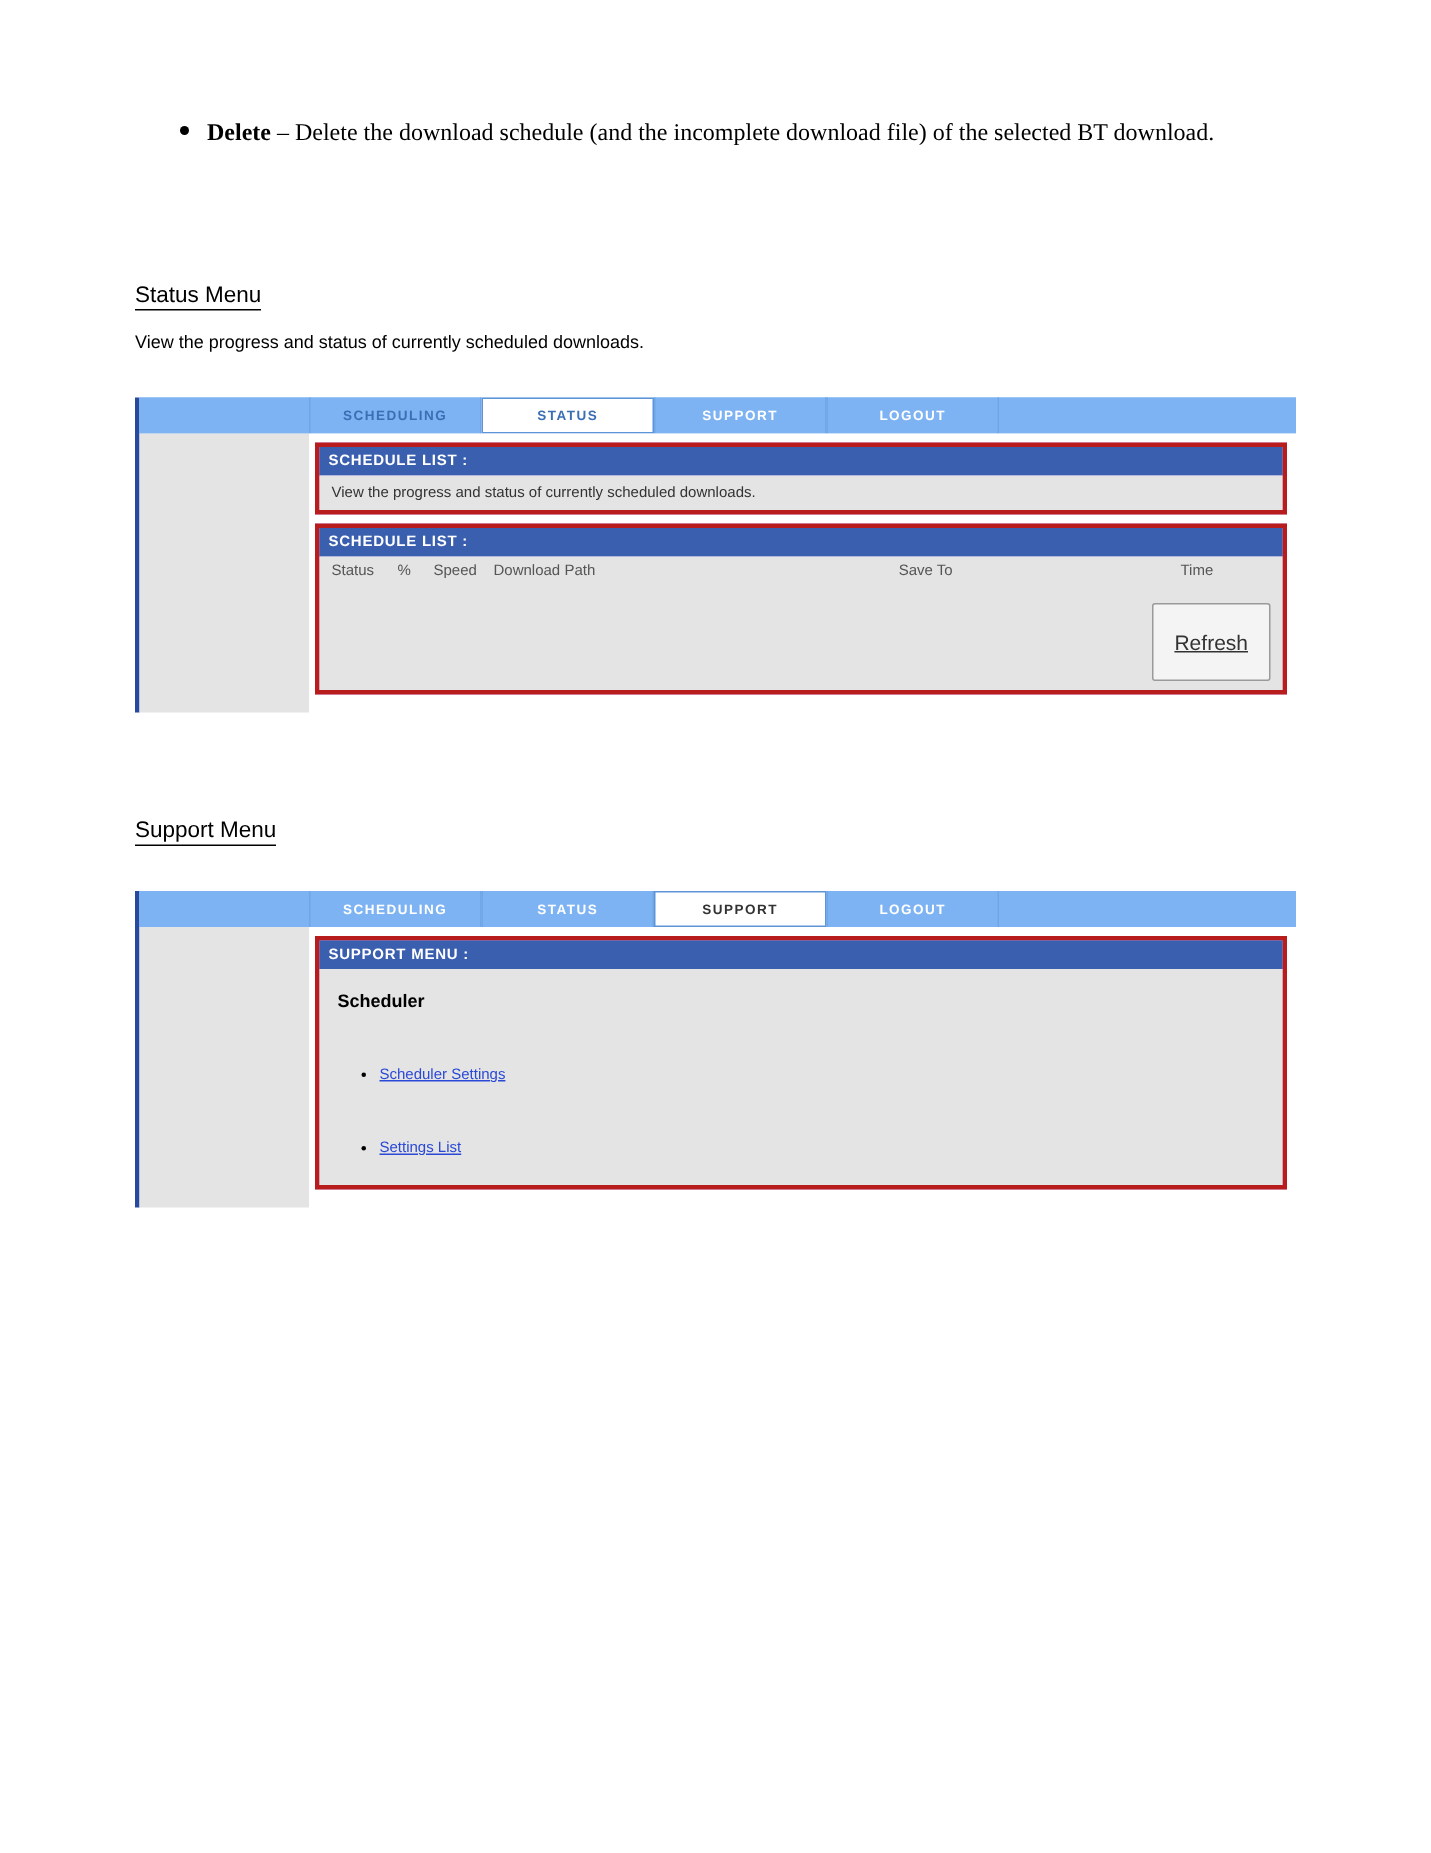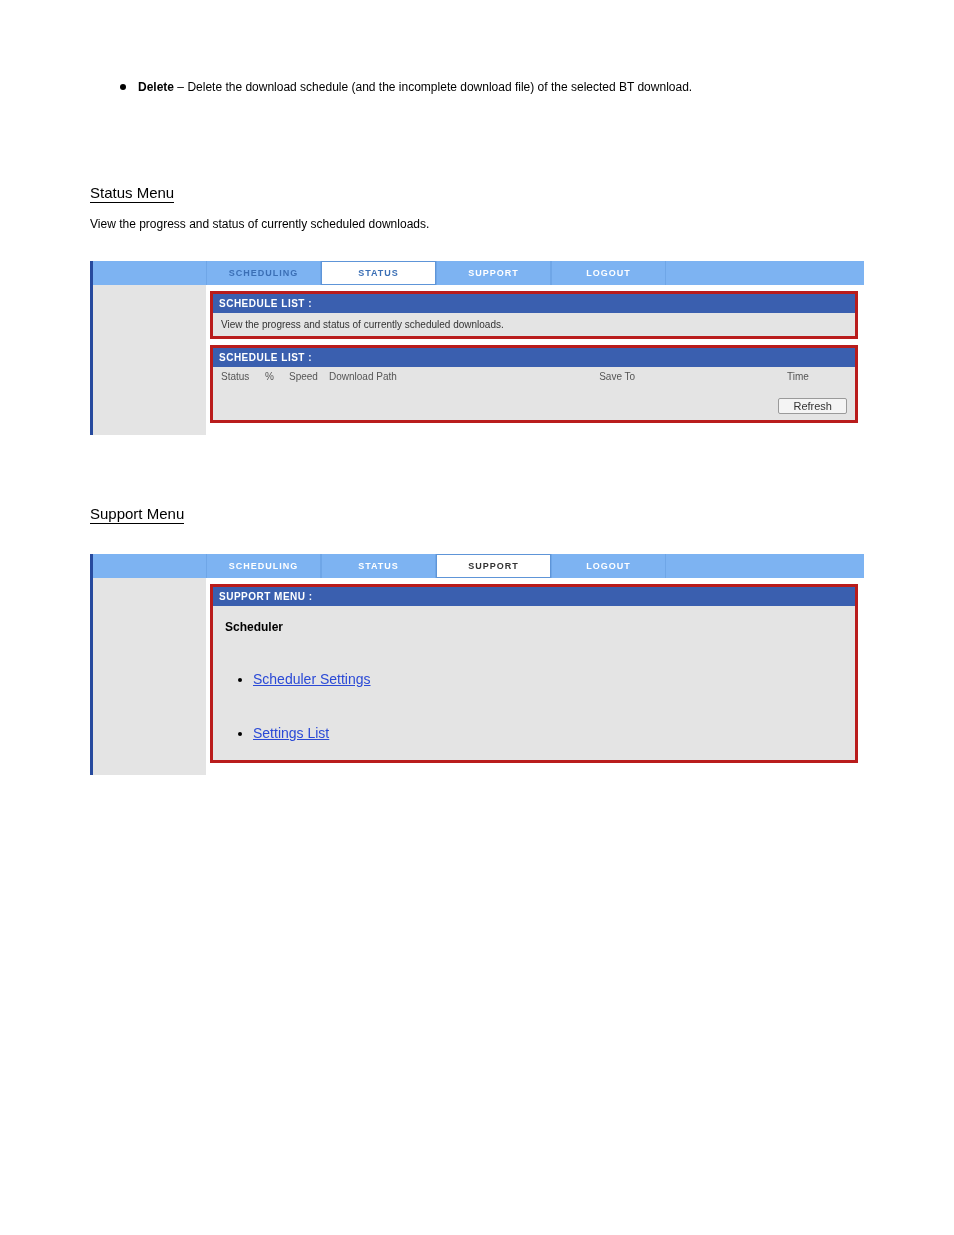--- a/index.html
+++ b/index.html
@@ -23,21 +23,22 @@
     width: 6px;
     height: 6px;
     background: #000;
     border-radius: 50%;
     margin-top: 4px;
     flex-shrink: 0;
   }
   .bullet-text {
     margin-left: 12px;
     color: #000;
-    font-size: 12px;
+    font-size: 16px;
+    font-family: Liberation Serif, serif;
   }
   .section-heading {
     font-family: Verdana, Arial, sans-serif;
     font-size: 15px;
     border-bottom: 1.5px solid #000;
     display: inline-block;
     padding-bottom: 1px;
     margin-top: 80px;
   }
   .section-desc {
@@ -121,45 +122,46 @@
   .col-path { flex: 1.3; }
   .col-save { flex: 1; margin-left: 26px; }
   .col-time { width: 60px; }
   .btn-row {
     display: flex;
     justify-content: flex-end;
     padding: 0 8px 6px 8px;
     background: #e4e4e4;
   }
   .btn {
-    font-size: 11px;
-    padding: 1px 14px;
+    font-size: 14px;
+    padding: 17px 14px;
     background: #f4f4f4;
     border: 1px solid #9a9a9a;
     border-radius: 2px;
     color: #333;
     cursor: pointer;
+    text-decoration: underline;
   }
   .support-body {
     padding: 14px 12px 18px 12px;
     background: #e4e4e4;
   }
   .support-title {
     font-size: 12px;
     font-weight: bold;
     color: #000;
     font-family: Verdana, Arial, sans-serif;
   }
   .support-list {
     margin: 2px 0 0 28px;
     padding: 0;
   }
   .support-list li {
     list-style: disc;
-    font-size: 14px;
+    font-size: 10px;
     color: #000;
     line-height: 1.3;
     margin-top: 36px;
   }
   .support-list li a {
     color: #2a49d6;
     text-decoration: underline;
     cursor: pointer;
   }
 </style>

